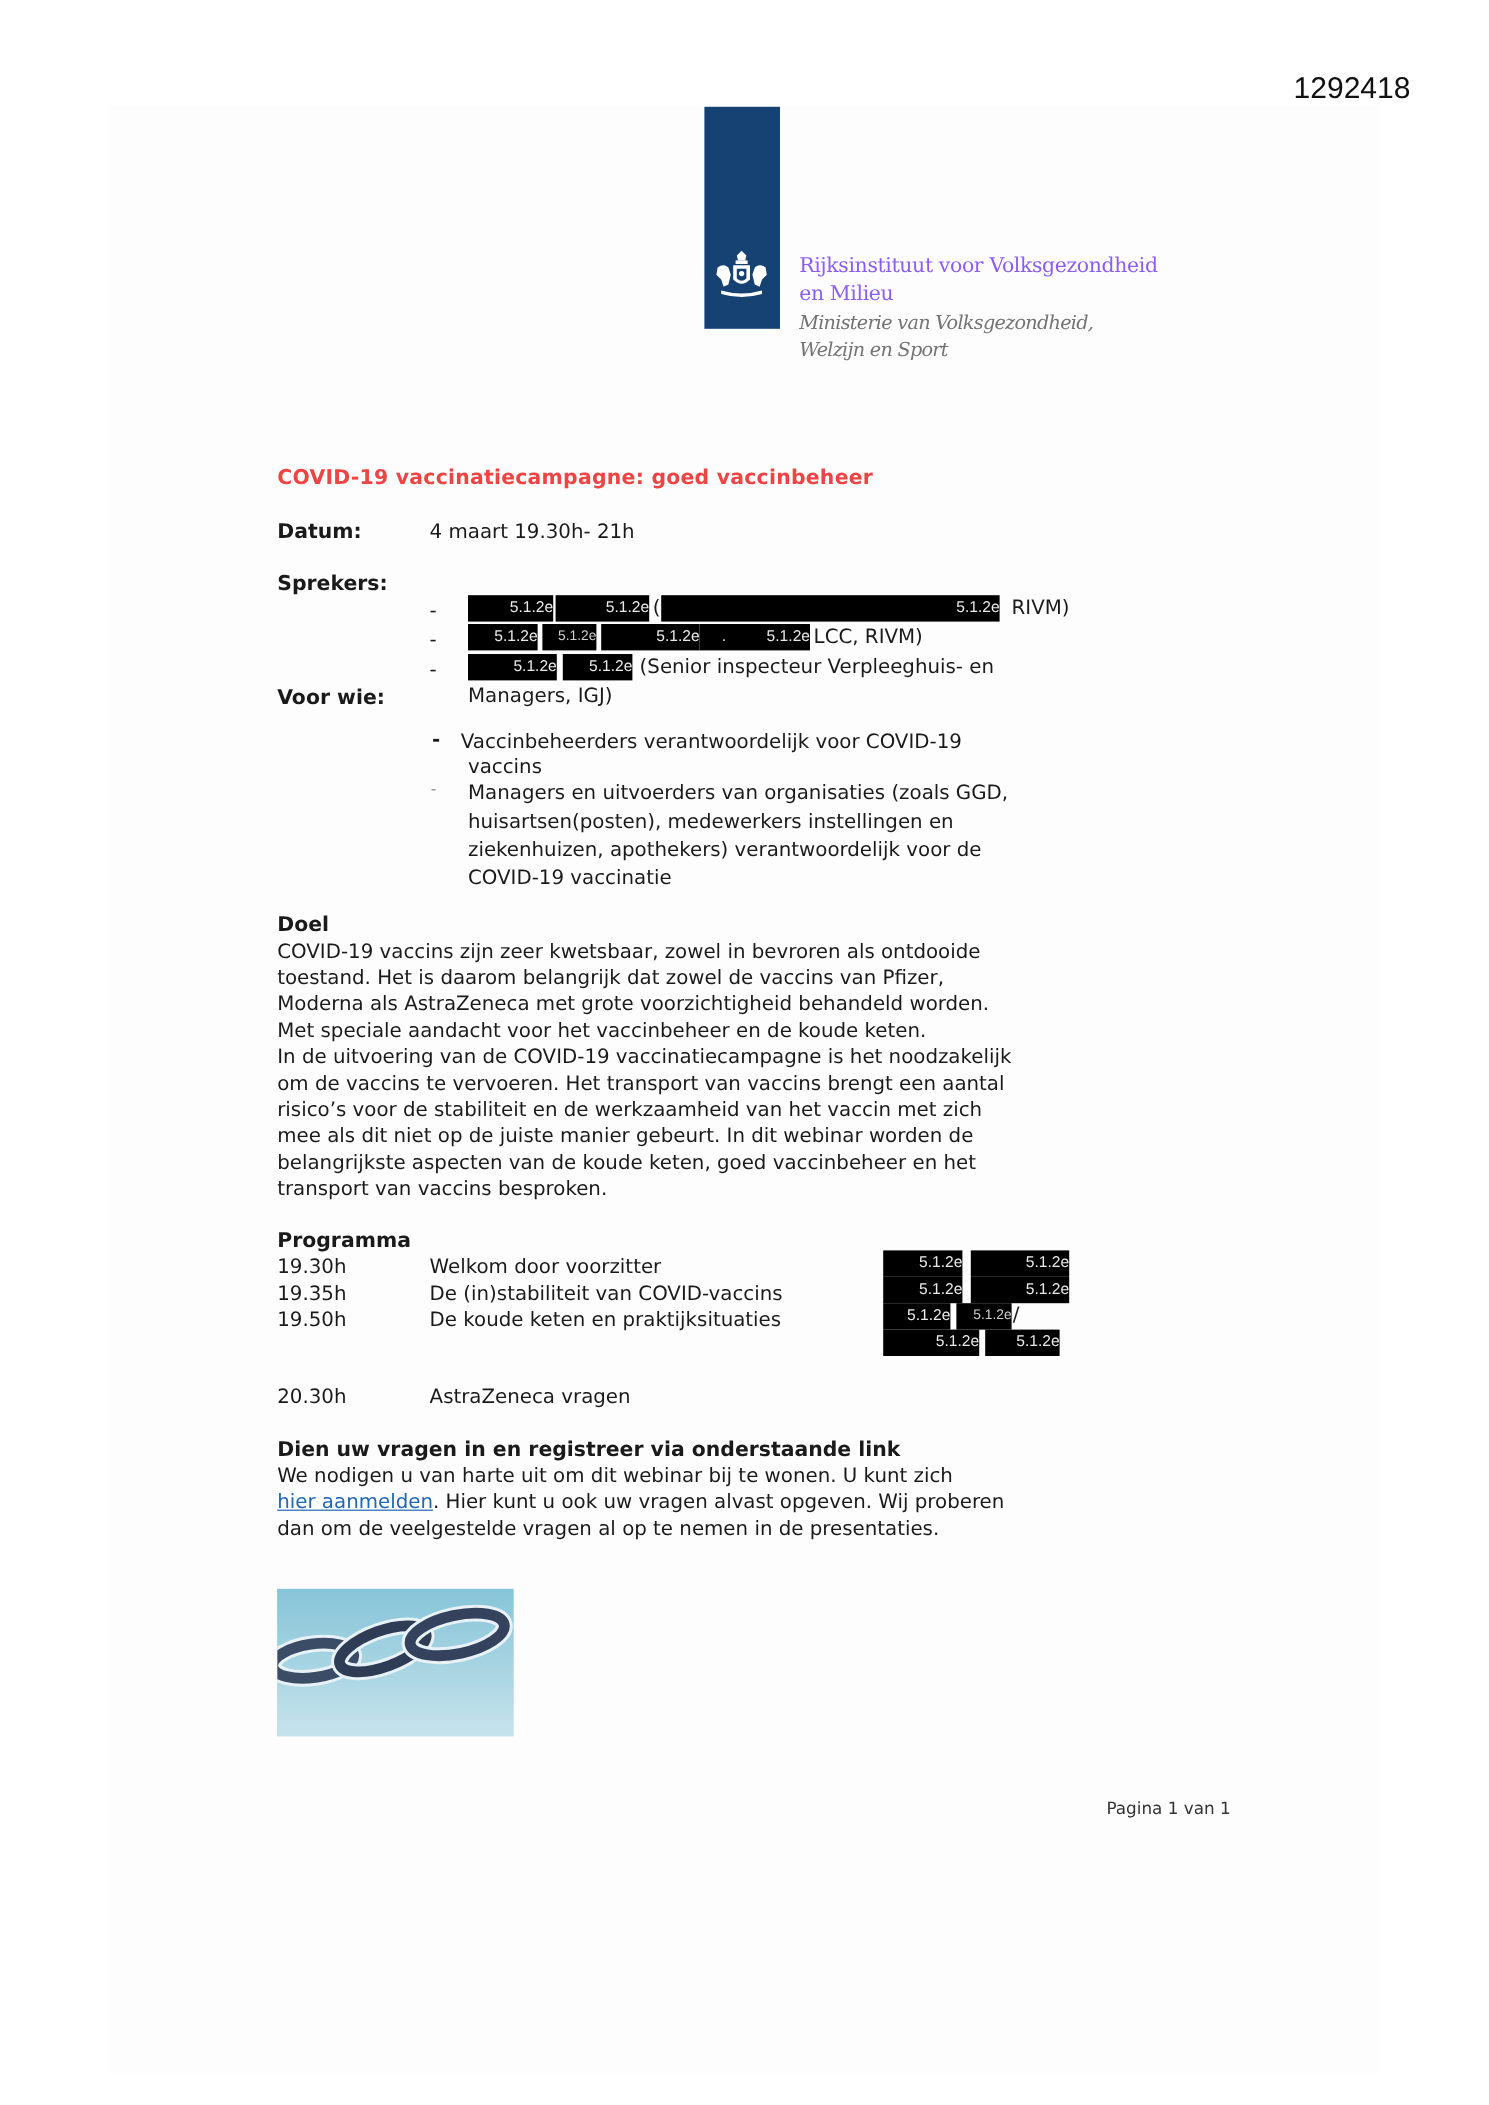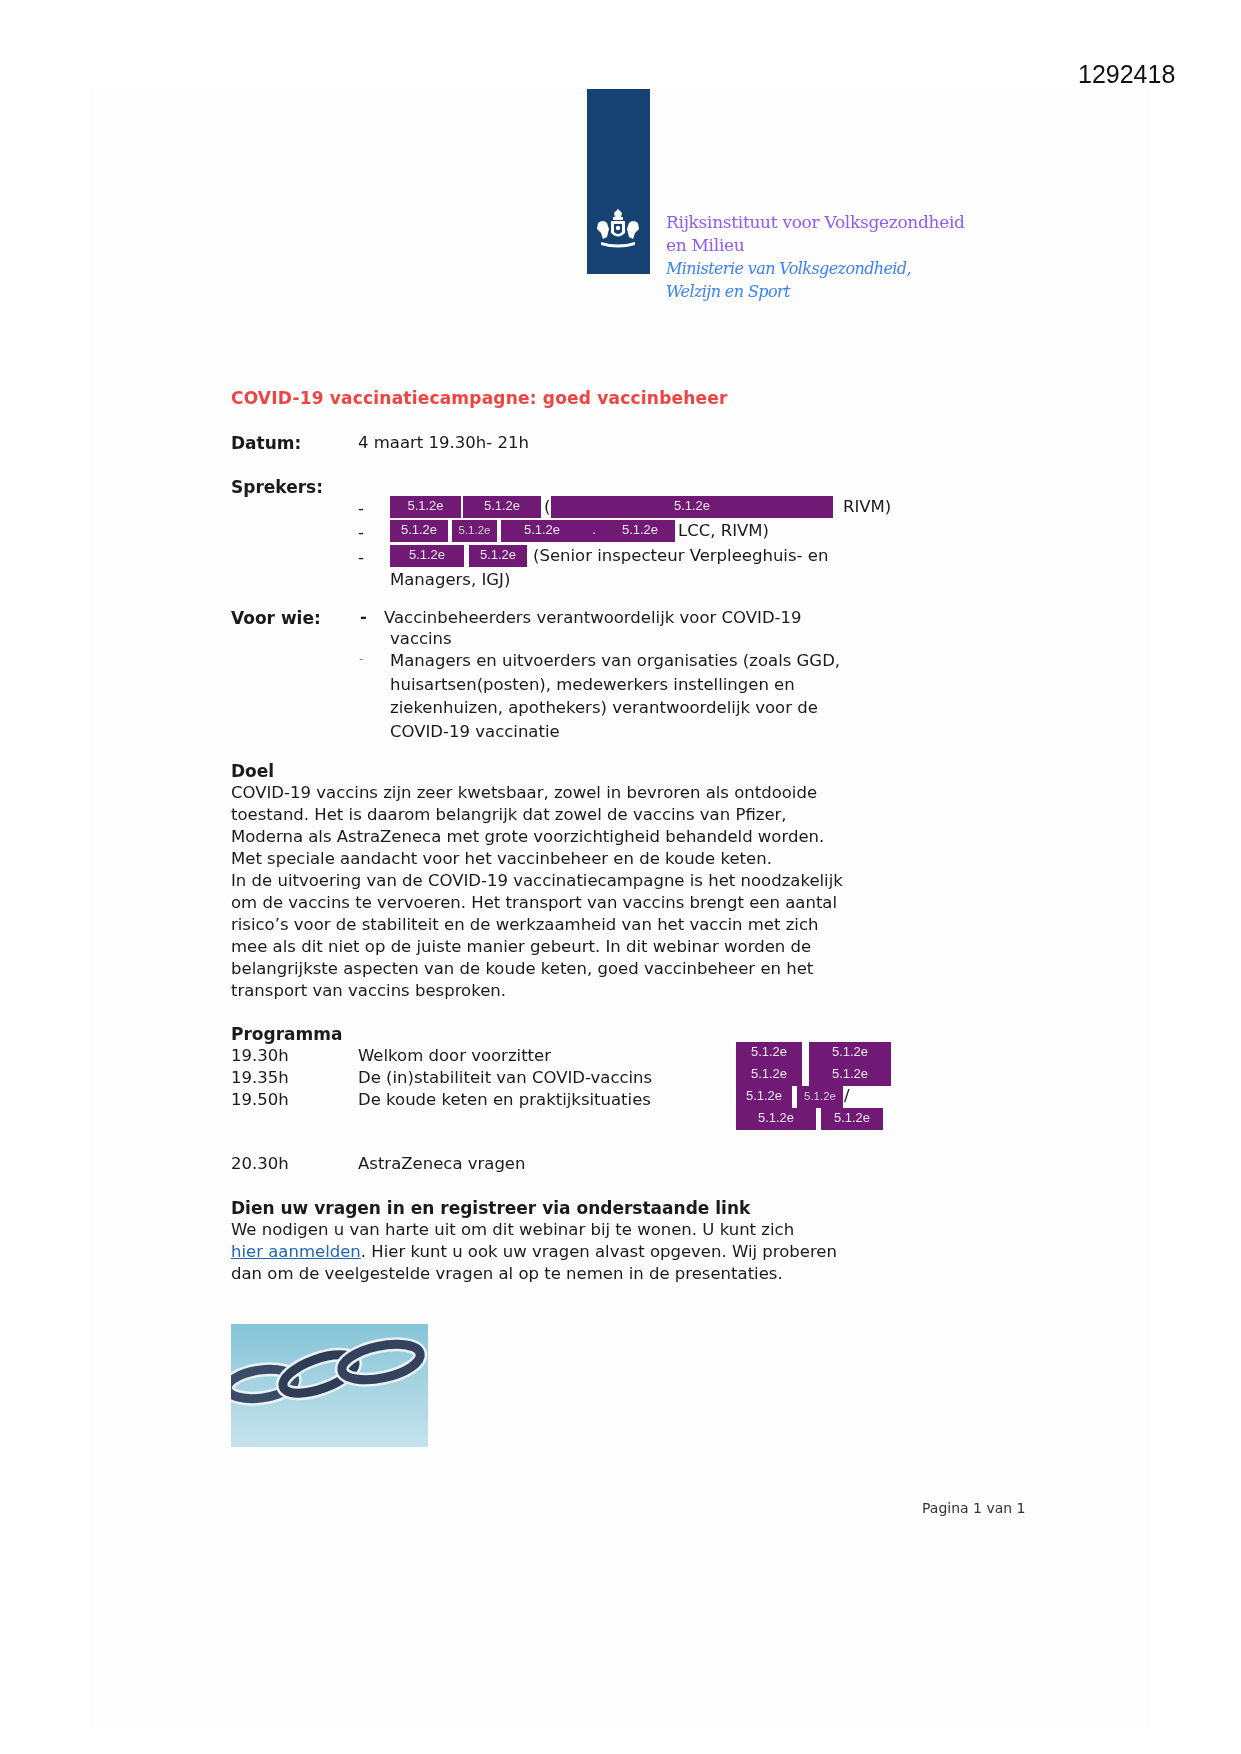--- a/index.html
+++ b/index.html
@@ -22,38 +22,38 @@
   .logo-crest {
     position: absolute; left: 6px; top: 118px; width: 50px; height: 50px;
   }
   .org-name {
     position: absolute; left: 666px; top: 211px;
     font-family: "DejaVu Serif", serif; font-size: 17px; line-height: 23px; color: #8b5cf6;
     letter-spacing: -0.3px;
   }
   .ministry-name {
     position: absolute; left: 666px; top: 257px;
-    font-family: "DejaVu Serif", serif; font-style: italic; font-size: 16px; line-height: 23px; color: #3b82f6;
+    font-family: "DejaVu Serif", serif; font-style: italic; font-size: 16px; line-height: 23px; color: #737373;
     letter-spacing: -0.6px;
   }
   .content {
     position: absolute; left: 231px; top: 0; width: 700px;
     font-family: "DejaVu Sans", sans-serif; font-size: 16.5px; color: #1a1a1a;
   }
   .title {
     position: absolute; top: 388px; left: 0; color: #ef4444; font-weight: bold; font-size: 17px; white-space: nowrap;
     letter-spacing: 0.2px;
   }
   .label { position: absolute; left: 0; font-weight: bold; font-size: 17px; white-space: nowrap; }
   .value { position: absolute; left: 127px; white-space: nowrap; }
   .row { position: absolute; white-space: nowrap; }
   .redact {
-    position: absolute; background: #701a75; color: #e9e9e9;
+    position: absolute; background: #000000; color: #e9e9e9;
     font-family: "Liberation Sans", sans-serif; font-size: 13px; line-height: 20px; height: 22px;
-    text-align: center;
+    text-align: right;
   }
   .redact.small { font-size: 11.5px; color: #cfcfcf; }
   .para { position: absolute; left: 0; font-size: 16.5px; line-height: 21.8px; white-space: nowrap; }
   .link { color: #1f67b3; text-decoration: underline; }
   .prog-time { position: absolute; left: 0; white-space: nowrap; }
   .prog-item { position: absolute; left: 127px; white-space: nowrap; }
   .chain-img {
     position: absolute; left: 231px; top: 1324px; width: 197px; height: 123px;
     background: linear-gradient(180deg, #8fc9da 0%, #a8d6e3 50%, #c5e2ea 100%);
     overflow: hidden;
@@ -114,21 +114,21 @@
   <div class="redact" style="top:520px; left:352px; width:22px">.</div>
   <div class="redact" style="top:520px; left:374px; width:70px">5.1.2e</div>
   <div class="row" style="top:521px; left:447px">LCC, RIVM)</div>
 
   <div class="row" style="top:548px; left:127px">-</div>
   <div class="redact" style="top:545px; left:159px; width:74px">5.1.2e</div>
   <div class="redact" style="top:545px; left:238px; width:58px">5.1.2e</div>
   <div class="row" style="top:546px; left:302px">(Senior inspecteur Verpleeghuis- en</div>
   <div class="row" style="top:570px; left:159px">Managers, IGJ)</div>
 
-  <div class="label" style="top:608px">Voor wie:</div>
+  <div class="label" style="top:572px">Voor wie:</div>
   <div class="row" style="top:607px; left:129px; font-weight:bold">-</div>
   <div class="row" style="top:608px; left:153px">Vaccinbeheerders verantwoordelijk voor COVID-19</div>
   <div class="row" style="top:629px; left:159px">vaccins</div>
   <div class="row" style="top:651px; left:128px; color:#888; font-size:13px">-</div>
   <div class="row" style="top:651px; left:159px">Managers en uitvoerders van organisaties (zoals GGD,</div>
   <div class="row" style="top:675px; left:159px">huisartsen(posten), medewerkers instellingen en</div>
   <div class="row" style="top:698px; left:159px">ziekenhuizen, apothekers) verantwoordelijk voor de</div>
   <div class="row" style="top:722px; left:159px">COVID-19 vaccinatie</div>
 
   <div class="label" style="top:761px">Doel</div>

